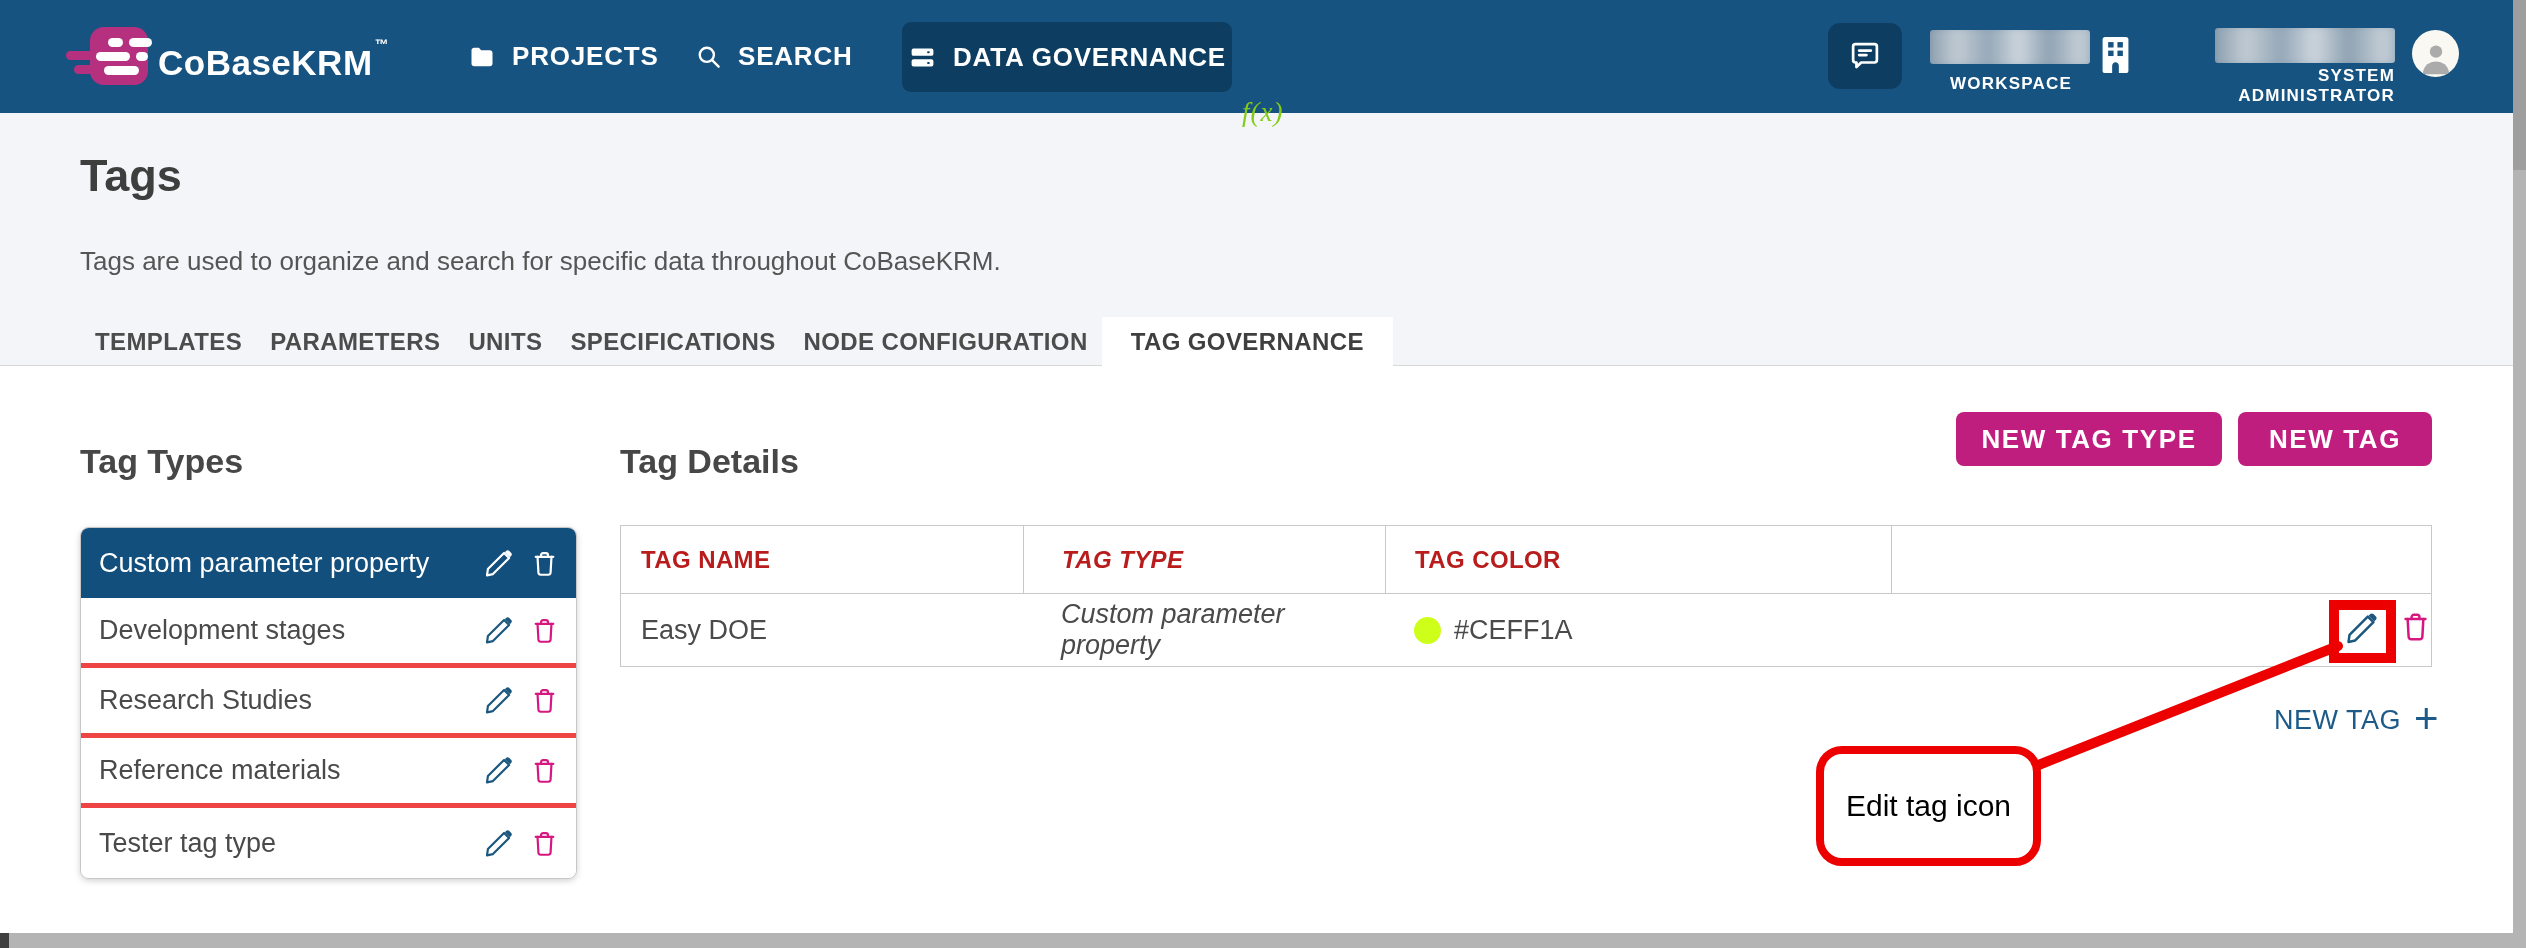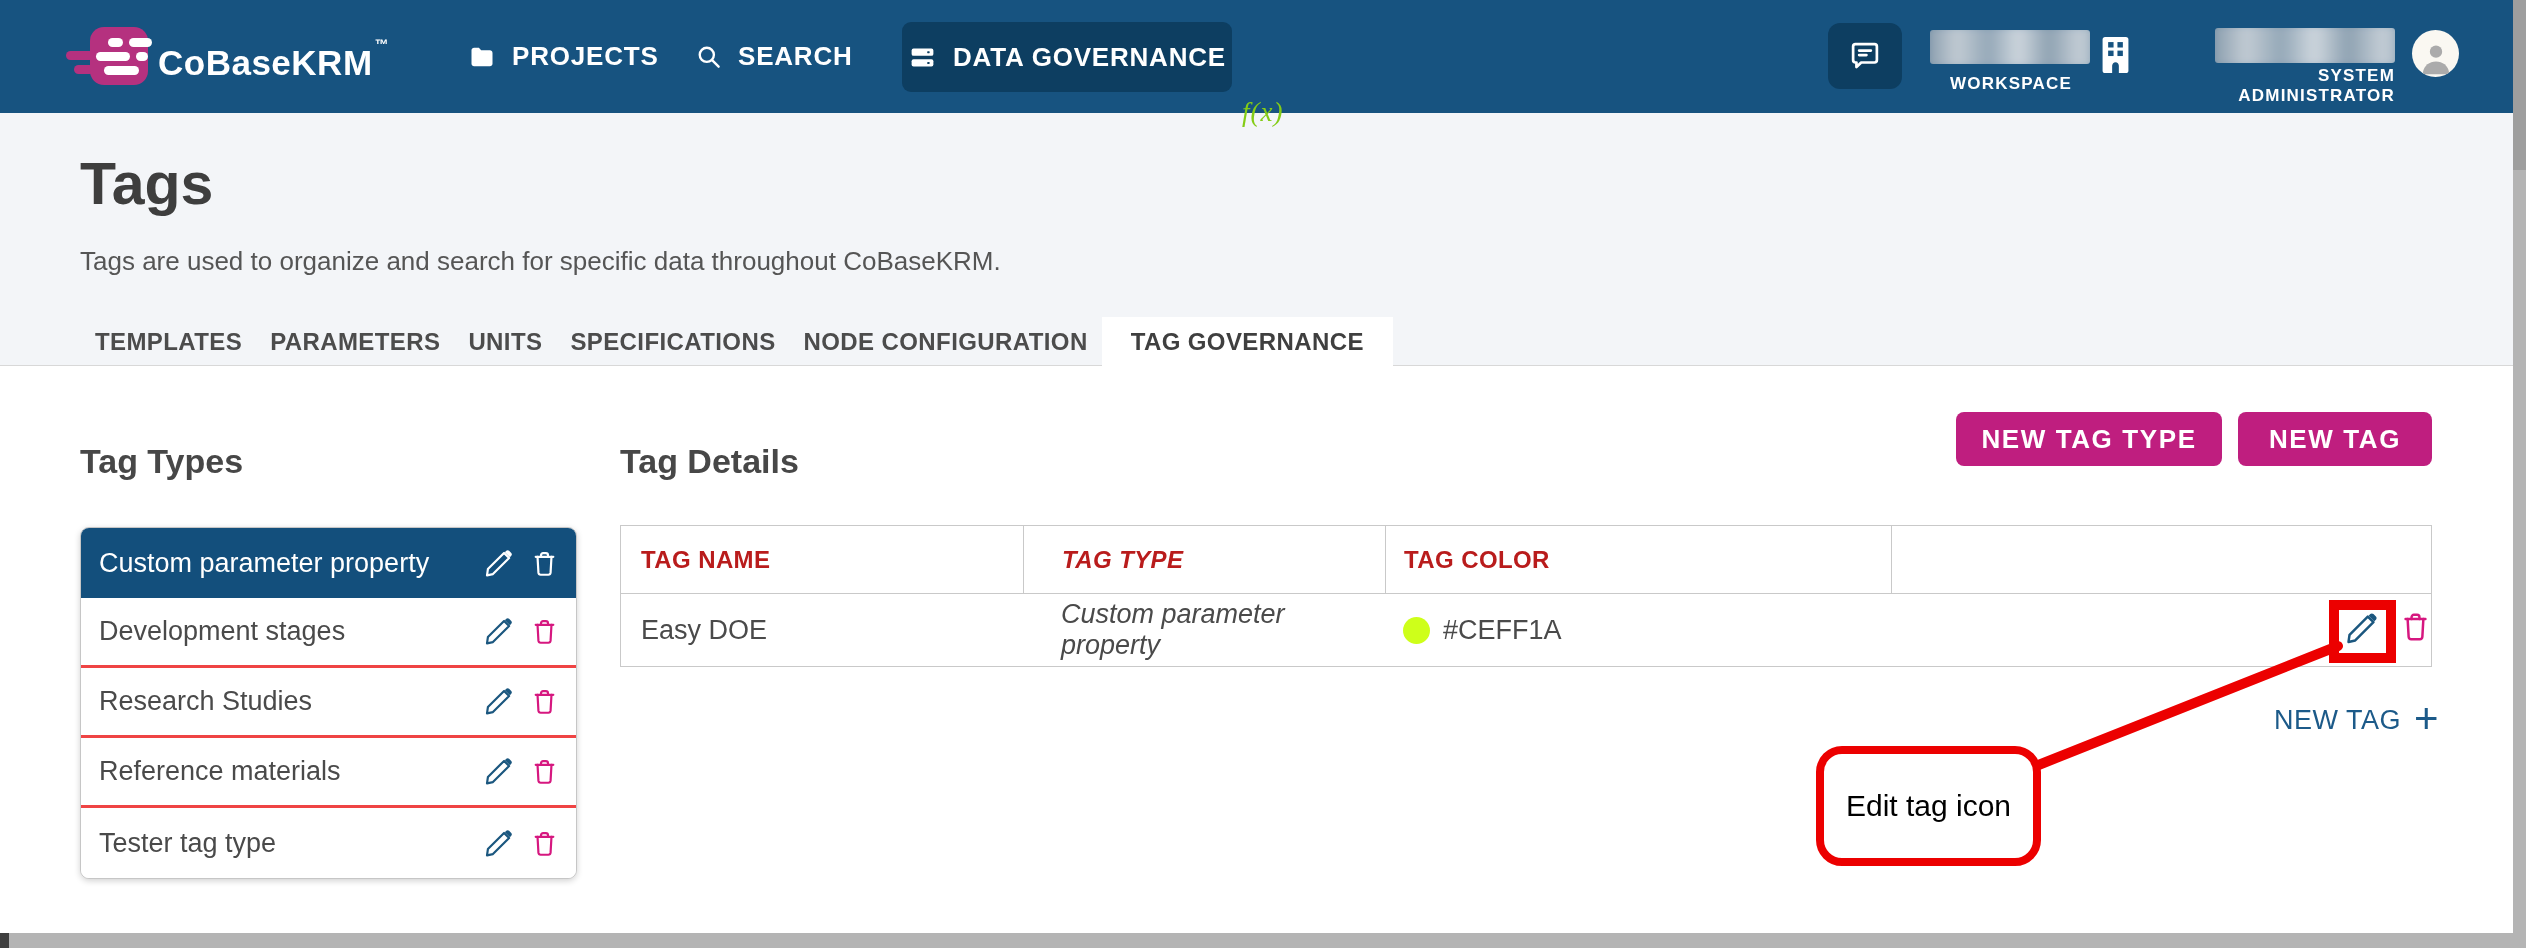--- a/index.html
+++ b/index.html
@@ -30,37 +30,37 @@
   .redact-role { left:2215px; top:28px; width:180px; height:35px; }
   .mini-label { position:absolute; color:#ffffff; font-size:17px; font-weight:700; letter-spacing:1.2px; }
   .ws-label   { left:1930px; top:74px; width:162px; text-align:center; }
   .role-label { left:2180px; top:66px; width:215px; text-align:right; }
   .building { position:absolute; left:2100px; top:34px; color:#ffffff; }
   .avatar { position:absolute; left:2412px; top:30px; width:47px; height:47px; border-radius:50%; background:#FAF8F2; display:flex; align-items:flex-end; justify-content:center; overflow:hidden; cursor:pointer; }
 
   
   .page-bg  { position:absolute; left:0; top:113px; width:2513px; height:253px; background:#F3F5F8; }
   .content-bg { position:absolute; left:0; top:366px; width:2513px; height:567px; background:#ffffff; }
-  .page-title { position:absolute; left:80px; top:150px; font-size:59px; font-weight:700; color:#3E3E3E; }
+  .page-title { position:absolute; left:80px; top:150px; font-size:45px; font-weight:700; color:#3E3E3E; }
   .page-desc  { position:absolute; left:80px; top:246px; font-size:26px; color:#555555; }
 
   .tabline { position:absolute; left:0; top:365px; width:2513px; height:1px; background:#D8D8D8; }
   .tabs { position:absolute; left:80px; top:317px; height:49px; display:flex; z-index:2; }
   .tab { display:flex; align-items:center; padding:0 14px; font-size:24px; font-weight:700; color:#4C4C4C; letter-spacing:0.4px; cursor:pointer; white-space:nowrap; }
   .tab.first { padding-left:15px; }
   .tab.active { background:#ffffff; padding:0 29px; color:#3F3F3F; }
 
   
   .section-h { position:absolute; font-size:34px; font-weight:700; color:#474747; }
   .h-tagtypes { left:80px; top:442px; }
   .h-tagdetails { left:620px; top:442px; }
   .tt-list { position:absolute; left:80px; top:527px; width:497px; background:#ffffff;
              border:1px solid #C6C6C6; border-radius:9px; overflow:hidden;
              box-shadow:0 2px 6px rgba(0,0,0,0.18); }
-  .tt-row { height:70px; display:flex; align-items:center; padding:0 16px 0 18px; font-size:27px; color:#4A4A4A; border-bottom:3px solid #ef4444; cursor:pointer; background:#fff; }
+  .tt-row { height:70px; display:flex; align-items:center; padding:0 16px 0 18px; font-size:27px; color:#4A4A4A; border-bottom:5px solid #ef4444; cursor:pointer; background:#fff; }
   .tt-row:last-child { border-bottom:none; }
   .tt-row.selected { background:#134F7C; color:#ffffff; border-bottom:none; }
   .tt-label { flex:1 1 auto; }
   .row-actions { display:flex; align-items:center; gap:15px; }
   .ic-edit { color:#1B577F; }
   .ic-del  { color:#D6177F; }
   .tt-row.selected .ic-edit, .tt-row.selected .ic-del { color:#ffffff; }
 
   
   .btn { position:absolute; top:412px; height:54px; border-radius:8px; background:#BF1E7F; color:#ffffff; font-size:26px; font-weight:700; letter-spacing:1.6px; display:flex; align-items:center; justify-content:center; }
@@ -68,21 +68,21 @@
   .btn-nt  { left:2238px; width:194px; }
 
   .table { position:absolute; left:620px; top:525px; width:1812px; border:1px solid #C9C9C9; background:#ffffff; }
   .thead { display:flex; height:68px; border-bottom:1px solid #C9C9C9; }
   .th { display:flex; align-items:center; font-size:24px; font-weight:700; color:#b91c1c; letter-spacing:0.4px; }
   .th + .th { border-left:1px solid #C9C9C9; }
   .trow { display:flex; height:72px; }
   .td { display:flex; align-items:center; font-size:27px; color:#4A4A4A; }
   .c1 { width:402px; padding-left:20px; }
   .c2 { width:362px; padding-left:38px;font-style:italic; }
-  .c3 { width:506px; padding-left:18px; }
+  .c3 { width:506px; padding-left:29px; }
   .c4 { width:538px; }
   .color-dot { width:27px; height:27px; border-radius:50%; margin-right:13px; flex:0 0 auto; }
 
   .row-edit-btn { position:absolute; left:2344px; top:611px; z-index:30; color:#1B577F; }
   .row-del-btn  { position:absolute; left:2398px; top:609px; z-index:30; color:#D6177F; }
 
   .newtag-link { position:absolute; left:2274px; top:704px; display:flex; align-items:center; color:#1C5A89; cursor:pointer; z-index:3; }
   .newtag-link .lbl { font-size:27px; letter-spacing:0.5px; }
   .newtag-link .plus { font-size:42px; font-weight:300; margin-left:13px; line-height:0.8; transform:translateY(-2px); }
 

